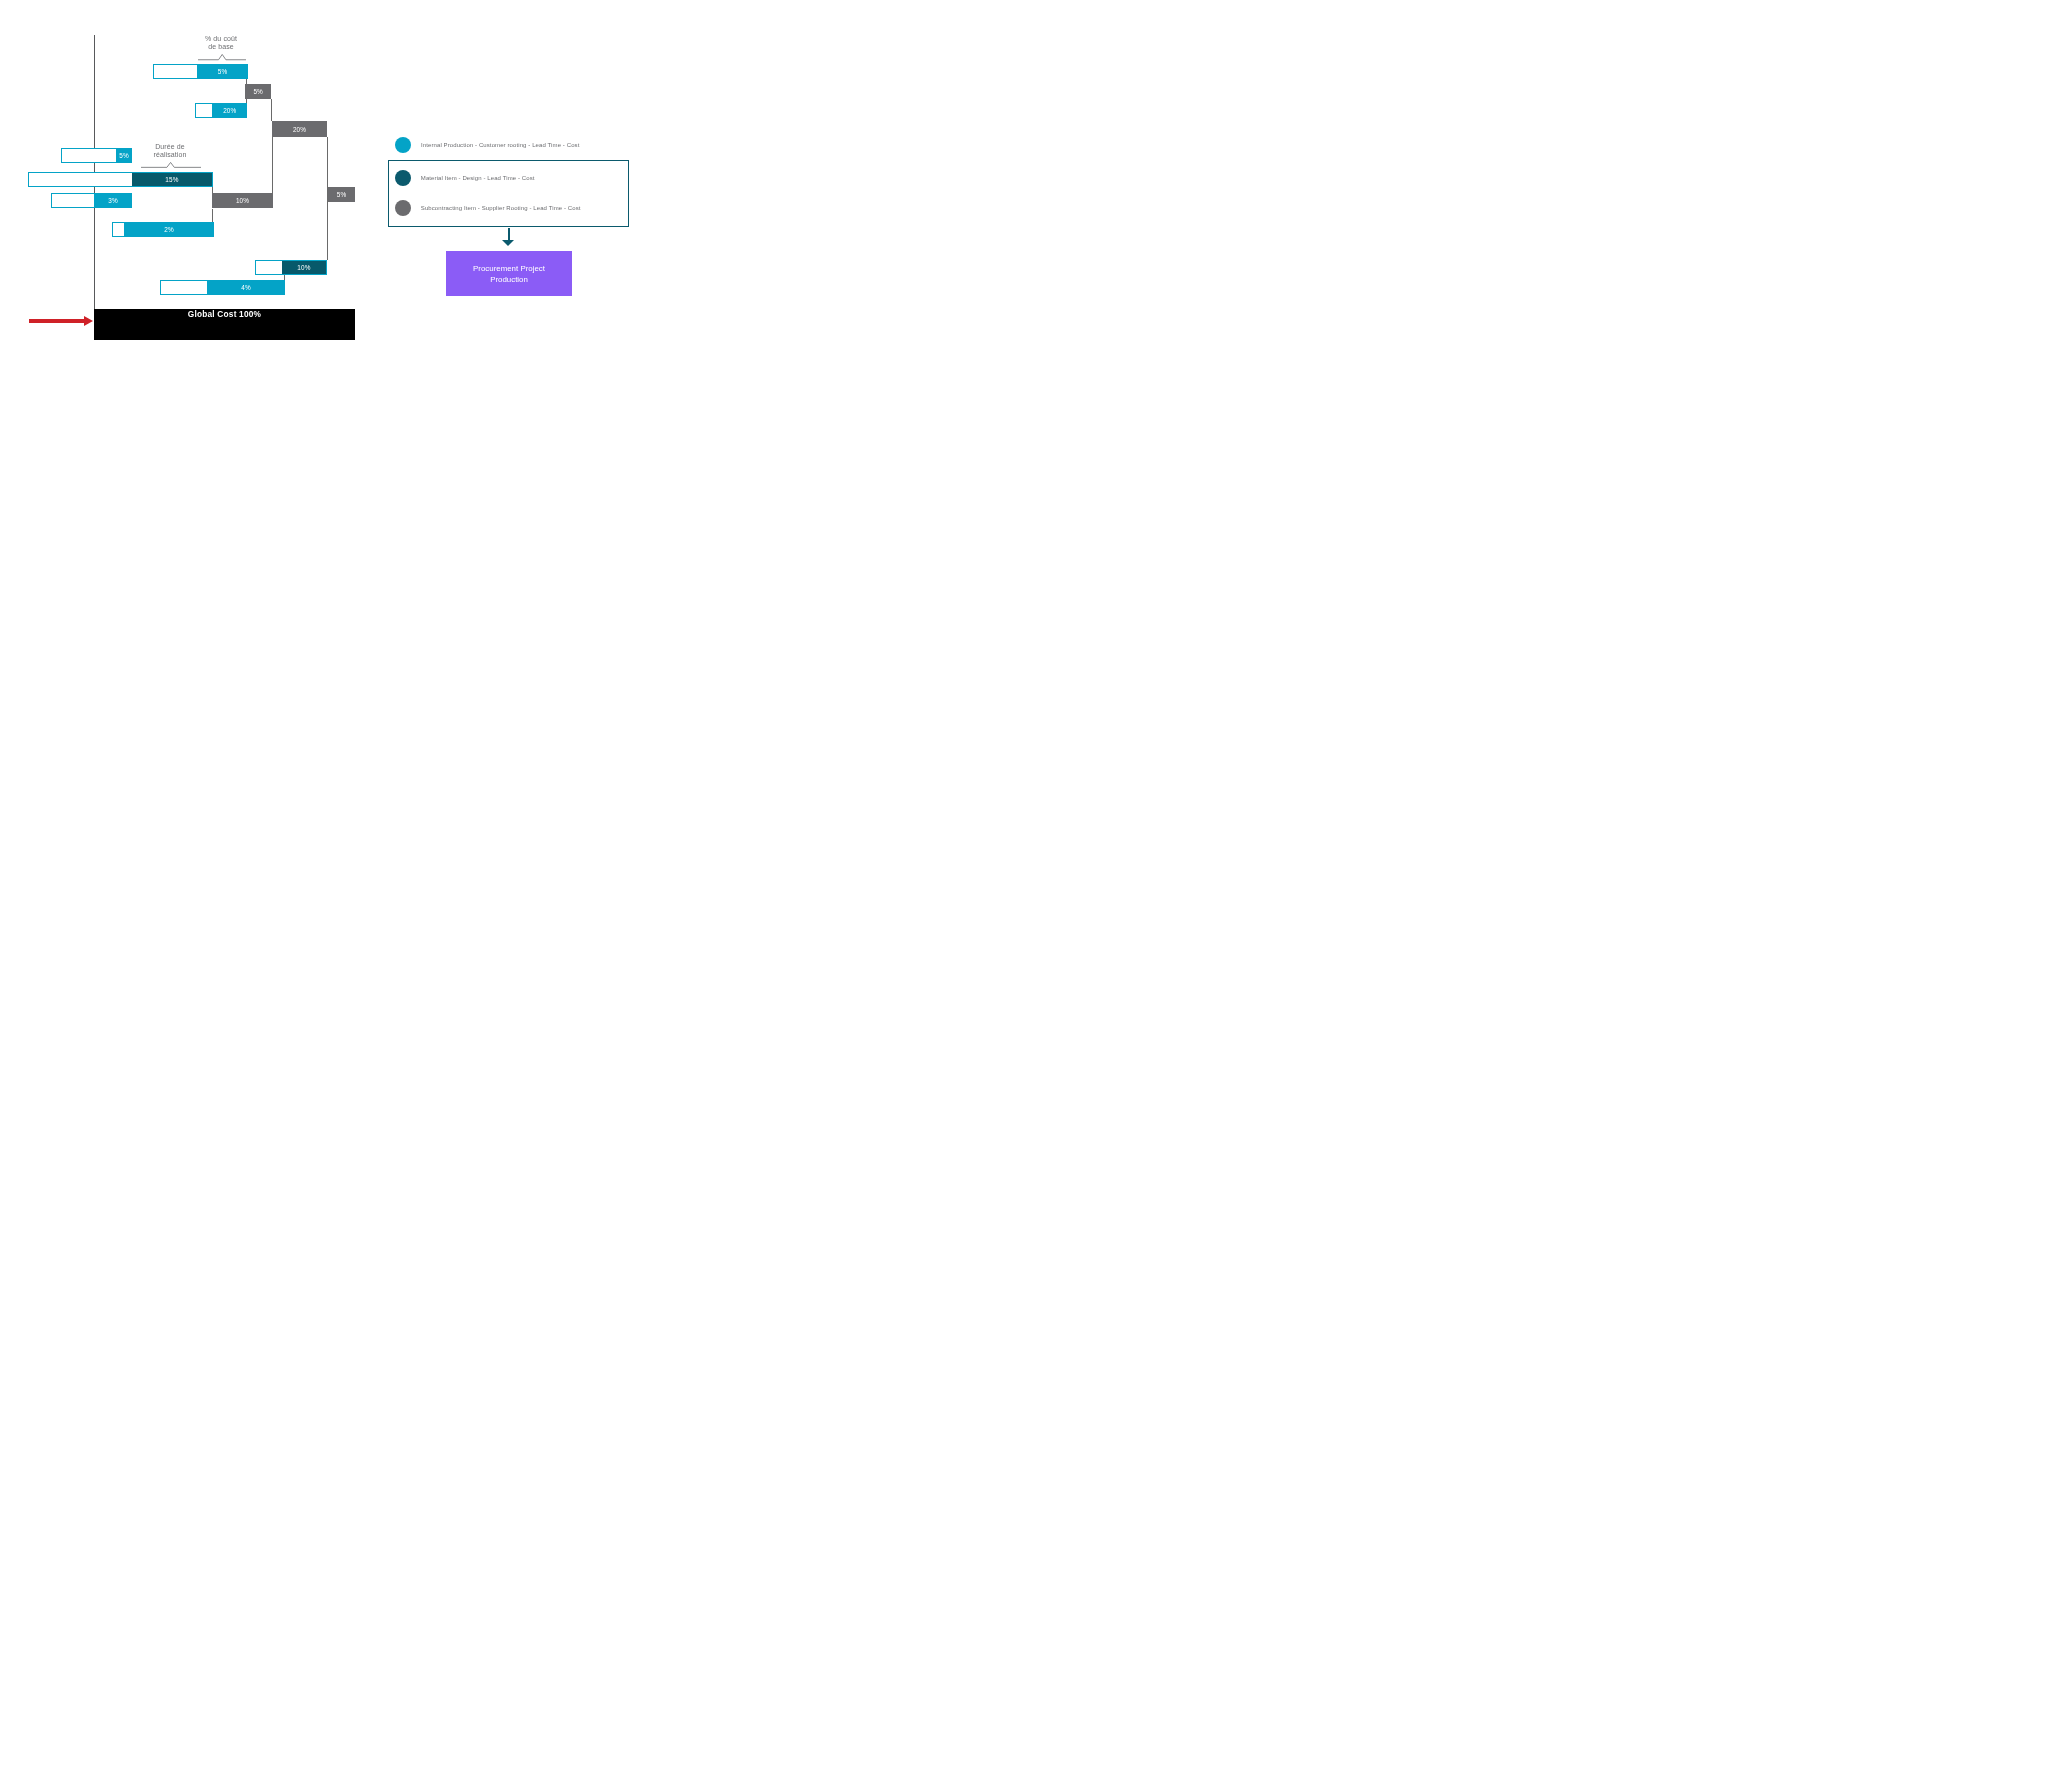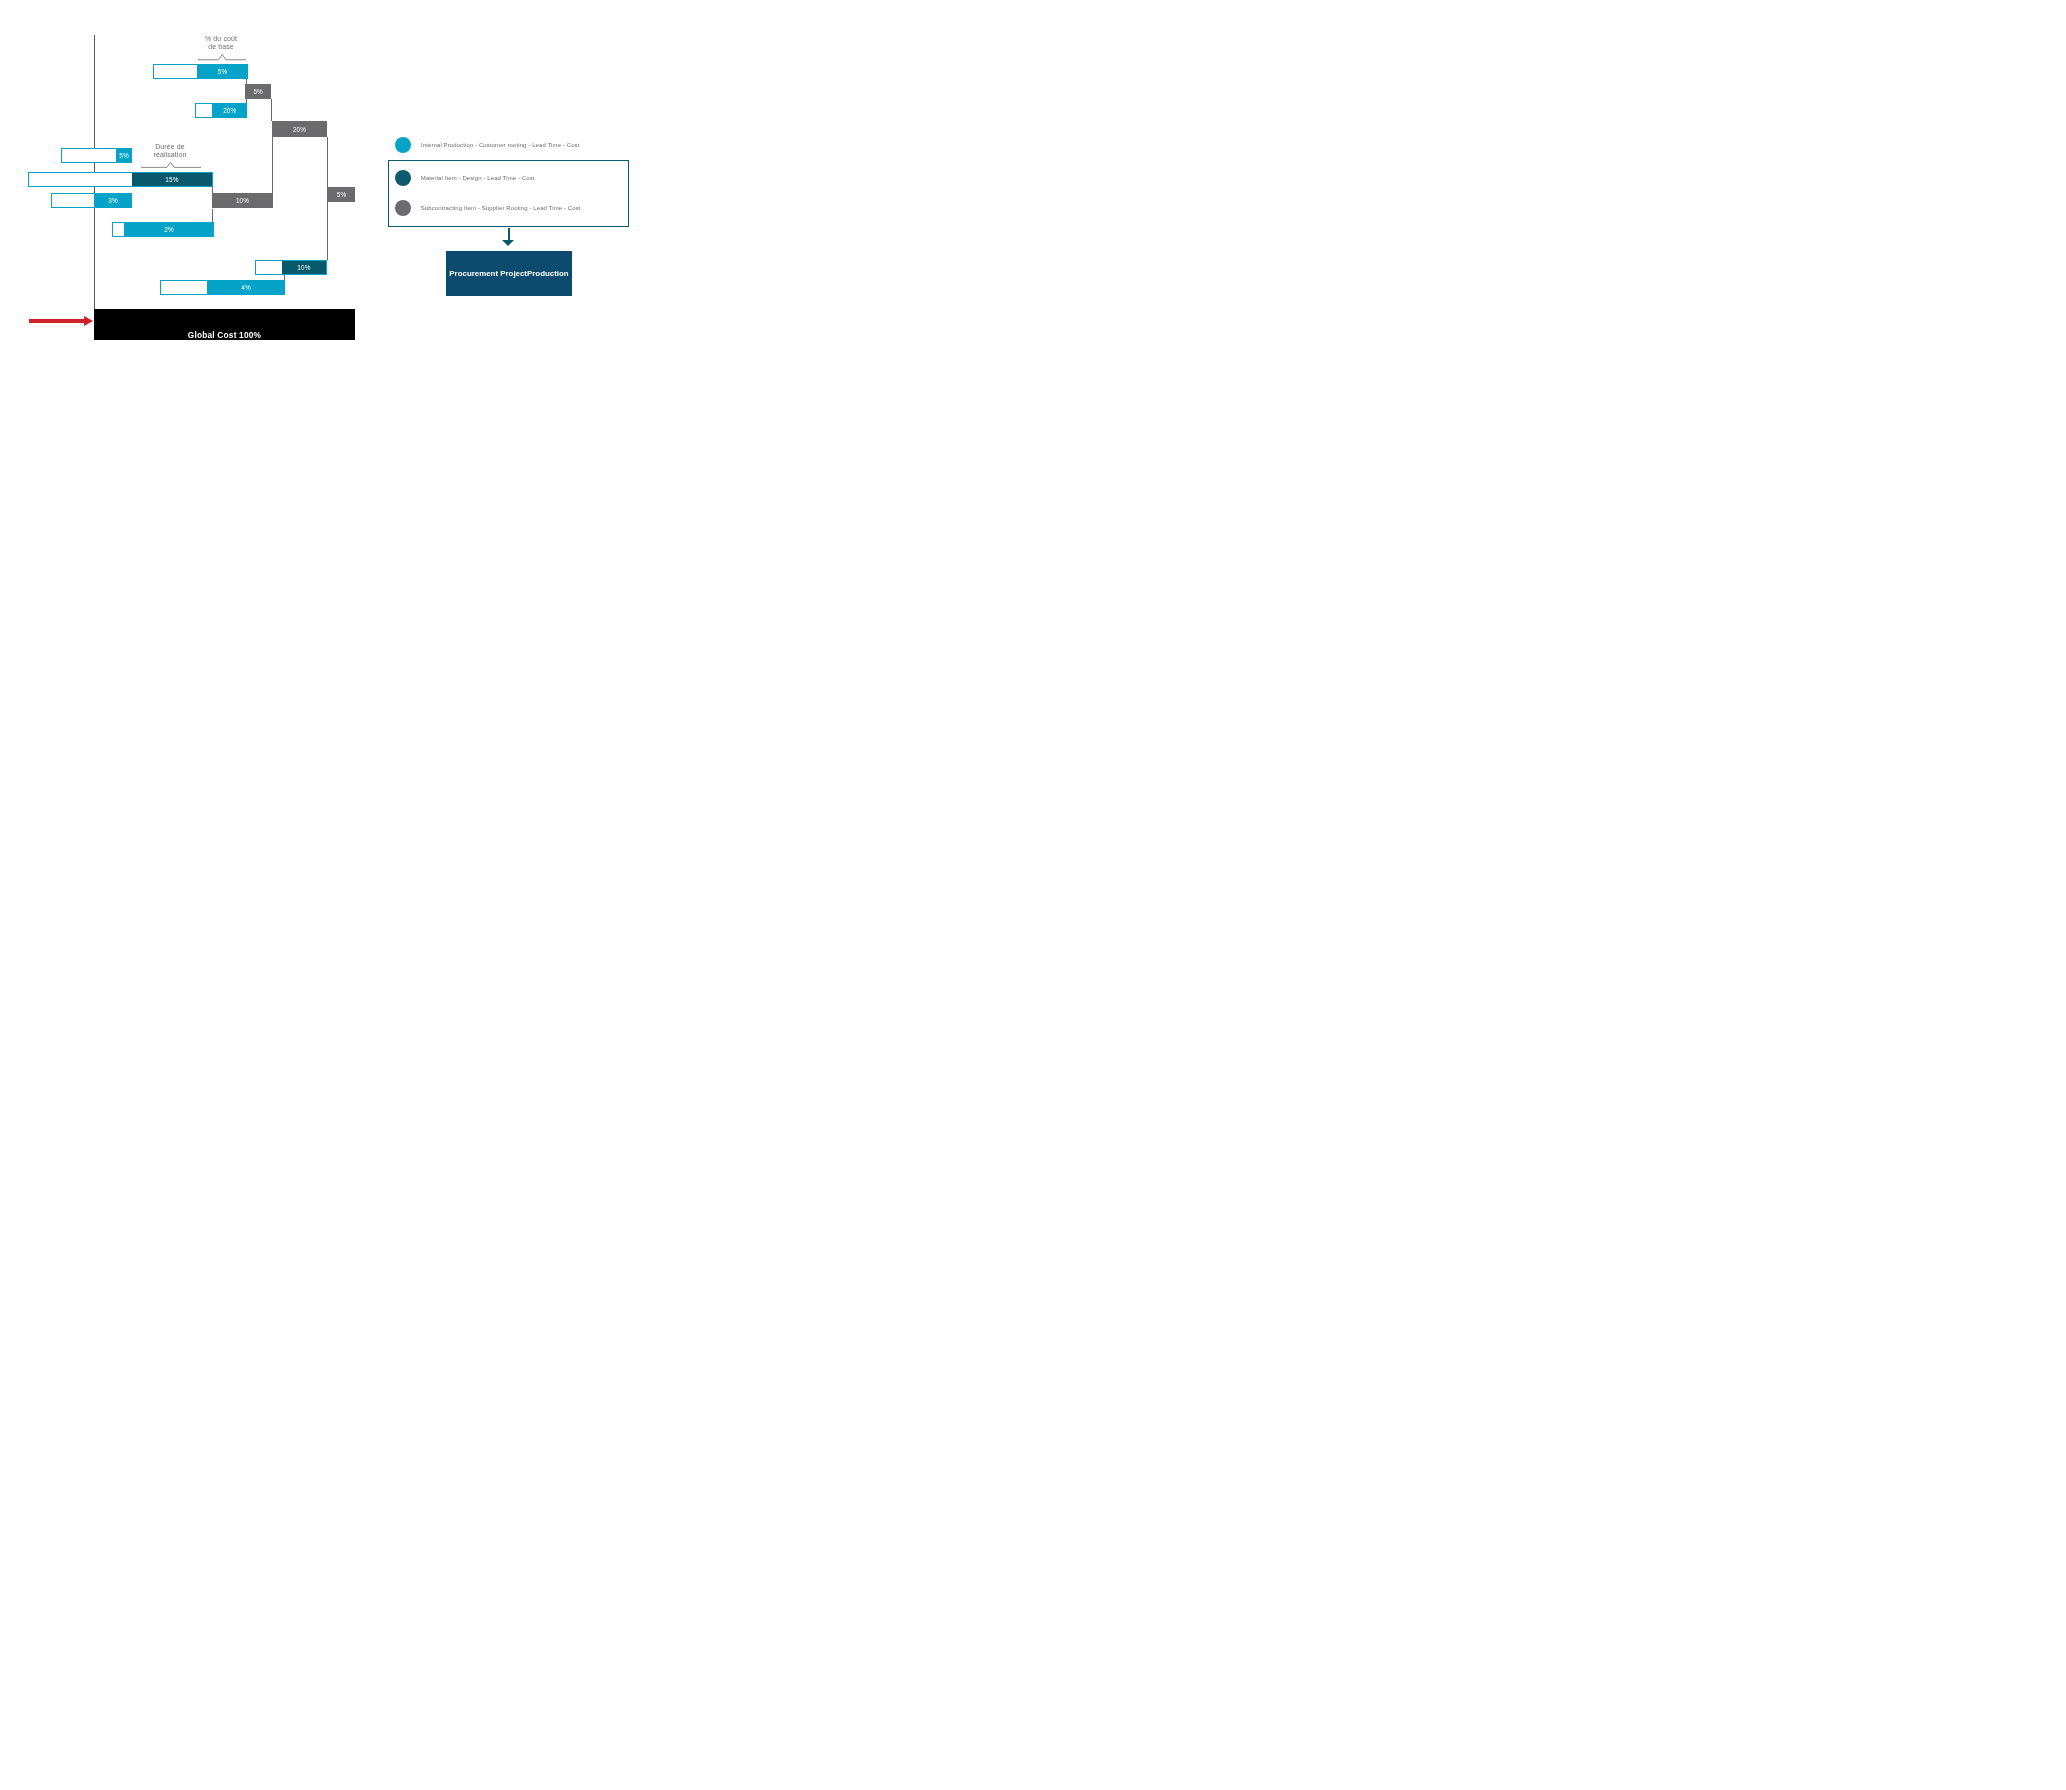--- a/index.html
+++ b/index.html
@@ -18,41 +18,41 @@
 
   
   .bar{position:absolute;box-sizing:border-box;background:#04a3c7;}
   .wbox{position:absolute;top:1.2px;bottom:1.2px;background:#ffffff;}
   .seg{position:absolute;top:1.2px;bottom:1.2px;display:flex;align-items:center;justify-content:center;
        color:#fff;font-size:6.4px;letter-spacing:0.1px;}
   .seg.dark{background:#07596b;}
   .gbar{position:absolute;background:#6b6b6e;color:#fff;display:flex;align-items:center;justify-content:center;
         font-size:6.4px;letter-spacing:0.1px;}
 
-  .blackbar{position:absolute;background:#000;color:#fff;display:flex;align-items:flex-end;justify-content:center;
+  .blackbar{position:absolute;background:#000;color:#fff;display:flex;align-items:flex-start;justify-content:center;
         font-size:8.3px;font-weight:bold;letter-spacing:0.2px;}
 
   
   .red-shaft{position:absolute;background:#cf2128;}
   .red-head{position:absolute;width:0;height:0;border-top:5.4px solid transparent;
         border-bottom:5.4px solid transparent;border-left:9.5px solid #cf2128;}
 
   
   .legend-row{position:absolute;display:flex;align-items:center;}
   .dot{width:16px;height:16px;border-radius:50%;flex:0 0 auto;}
   .legend-text{margin-left:10px;color:#6d6e71;font-size:6px;letter-spacing:0.1px;white-space:nowrap;}
   .legend-box{position:absolute;border:1.2px solid #0b5a6d;background:#fff;box-sizing:border-box;}
 
   
   .teal-shaft{position:absolute;background:#0b5a6d;}
   .teal-head{position:absolute;width:0;height:0;border-left:6.6px solid transparent;
         border-right:6.6px solid transparent;border-top:6.2px solid #0b5a6d;}
 
-  .process-box{position:absolute;background:#0c4a6e;color:#fff;display:flex;flex-direction:row;
-        align-items:center;justify-content:center;text-align:center;font-size:7.9px;font-weight:bold;line-height:11px;}
+  .process-box{position:absolute;background:#8b5cf6;color:#fff;display:flex;flex-direction:column;
+        align-items:center;justify-content:center;text-align:center;font-size:7.9px;font-weight:normal;line-height:11px;}
 </style>
 </head>
 <body>
 
 <div class="stage">
 
   <div class="dashline" style="left:28.5px;top:35px;height:300px;"></div>
   <div class="vline" style="left:94px;top:35px;height:274px;"></div>
 
   <div class="conn" style="left:246px;top:79px;height:4.5px;"></div>

